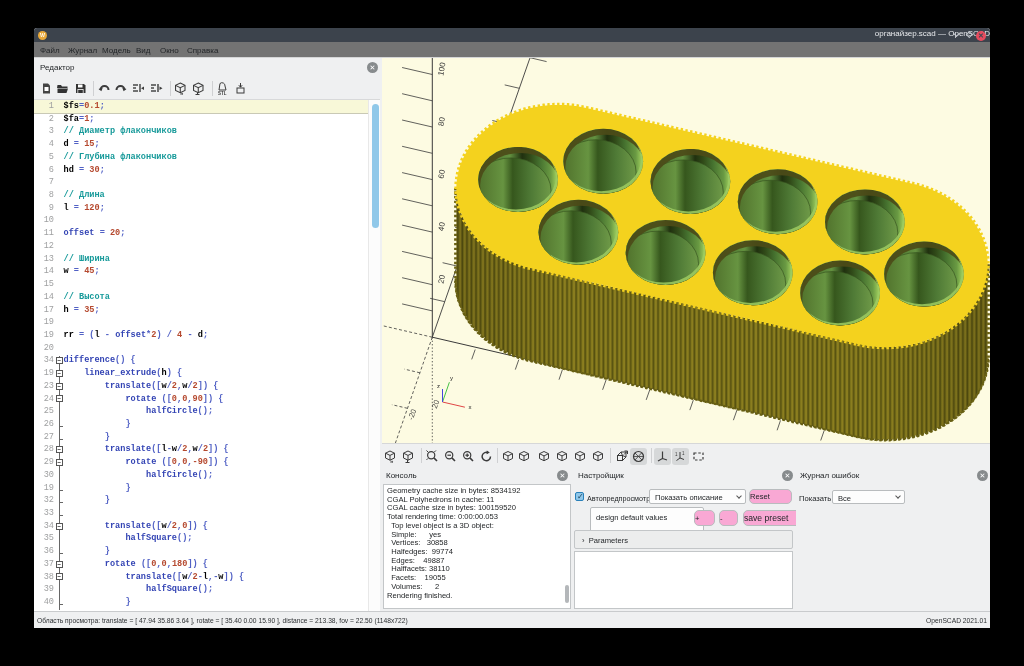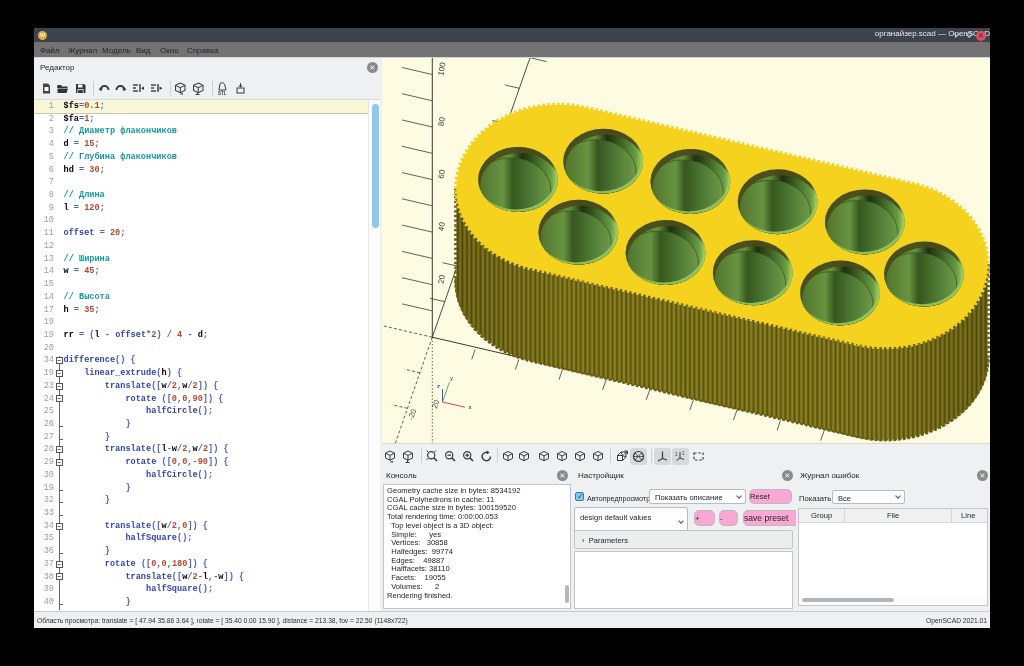--- a/index.html
+++ b/index.html
@@ -521,50 +521,38 @@
   <div class="panel" id="customizer">
     <div class="phead">Настройщик</div>
     <div class="pclose" style="left:208px;top:3px">✕</div>
     <div id="chk"></div>
     <span style="position:absolute;left:13px;top:27px;font-size:7.2px;color:#232629">Автопредпросмотр</span>
     <div class="combo" style="left:75px;top:22px;width:97px;height:15px">
         <span style="position:absolute;left:5px;top:3px">Показать описание</span>
         <span class="arr"></span>
       </div>
     <div class="btn" style="left:175px;top:22px;width:43px;height:15px;line-height:14px">Reset</div>
-    <div class="combo" style="left:0px;top:40px;width:114px;height:30px">
+    <div class="combo" style="left:16px;top:40px;width:114px;height:30px">
         <span style="position:absolute;left:5px;top:5px">design default values</span>
         <span class="arr"></span>
       </div>
     <div class="btn" style="left:120px;top:43px;width:21px;height:16px;line-height:15px">+</div>
     <div class="btn" style="left:145px;top:43px;width:19px;height:16px;line-height:15px">-</div>
     <div class="btn" style="left:169px;top:43px;width:62px;height:16px;line-height:15px;font-size:8.6px">save preset</div>
     <div id="params">
         <span style="position:absolute;left:7px;top:5px">›&nbsp;&nbsp;Parameters</span>
       </div>
     <div id="custbody"></div>
   </div>
   <div class="panel" id="errlog">
     <div class="phead">Журнал ошибок</div>
     <div class="pclose" style="left:181px;top:3px">✕</div>
     <span style="position:absolute;left:3px;top:27px;font-size:7.6px;color:#232629">Показать</span>
     <div class="combo" style="left:36px;top:23px;width:73px;height:14px">
         <span style="position:absolute;left:5px;top:2.5px">Все</span>
         <span class="arr"></span>
       </div>
-    <div id="tbl">
-      <div id="tblhead">
-        <span style="position:absolute;left:12px;top:2px">Group</span>
-        <span style="position:absolute;left:88px;top:2px">File</span>
-        <span style="position:absolute;left:162px;top:2px">Line</span>
-        <i style="left:45px"></i>
-          <i style="left:152px"></i>
-      </div>
-      <div id="hscroll">
-          <div id="hhandle"></div>
-        </div>
-    </div>
   </div>
   <div id="statusbar">
     <span style="position:absolute;left:3px;top:5px">Область просмотра: translate = [ 47.94 35.86 3.64 ], rotate = [ 35.40 0.00 15.90 ], distance = 213.38, fov = 22.50 (1148x722)</span>
     <span style="position:absolute;right:3px;top:5px">OpenSCAD 2021.01</span>
   </div>
 </div>
 
 </body></html>

